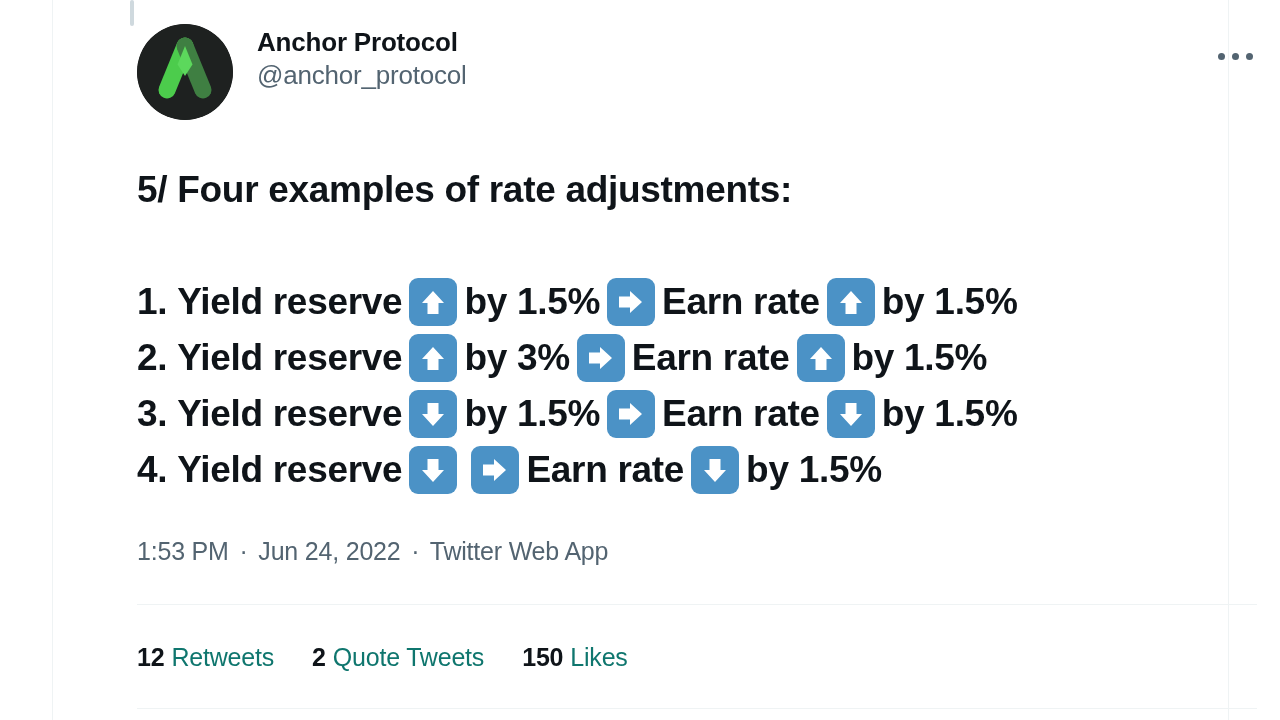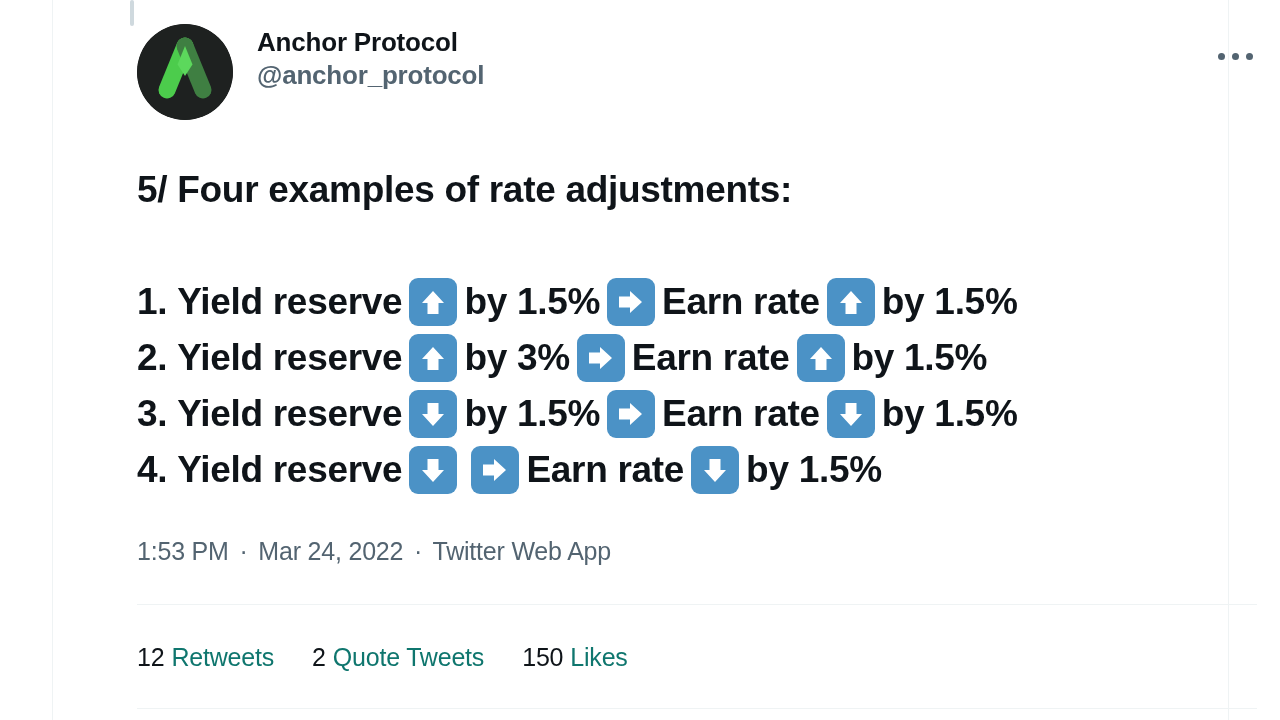--- a/index.html
+++ b/index.html
@@ -84,21 +84,21 @@
   .author-name {
     font-size: 26px;
     font-weight: bold;
     color: #0f1419;
     line-height: 32px;
     letter-spacing: -0.2px;
     white-space: nowrap;
   }
   .author-handle {
     font-size: 26px;
-    font-weight: bold;
+    font-weight: normal;
     color: #536471;
     line-height: 33px;
     letter-spacing: -0.2px;
     white-space: nowrap;
     margin-top: 1px;
   }
 
   .more-menu {
     position: absolute;
     left: 1068px;
@@ -190,21 +190,21 @@
     top: 640px;
     display: flex;
     align-items: baseline;
     font-size: 25px;
     line-height: 34px;
     letter-spacing: -0.2px;
     white-space: nowrap;
   }
   .stat { display: flex; align-items: baseline; margin-right: 38px; cursor: pointer; }
   .stat .count {
-    font-weight: normal;
+    font-weight: bold;
     color: #0f1419;
     margin-right: 7px;
   }
   .stat .label { color: #0f766e; }
 </style>
 </head>
 <body>
 
 <div id="page">
 
@@ -340,21 +340,21 @@
               <path d="M15 27 L4 15 L9.5 15 L9.5 4 L20.5 4 L20.5 15 L26 15 Z" fill="#ffffff"></path>
             </svg>
         </span>
         <span class="txt">by 1.5%</span>
       </div>
     </div>
 
     <div class="tweet-meta">
       <span>1:53 PM</span>
       <span class="sep">·</span>
-      <span>Mar 24, 2022</span>
+      <span>Jun 24, 2022</span>
       <span class="sep">·</span>
       <span>Twitter Web App</span>
     </div>
 
     <div class="divider top-stats"></div>
     <div class="divider bottom-stats"></div>
 
     <div class="tweet-stats">
       <div class="stat">
         <span class="count">12</span>

